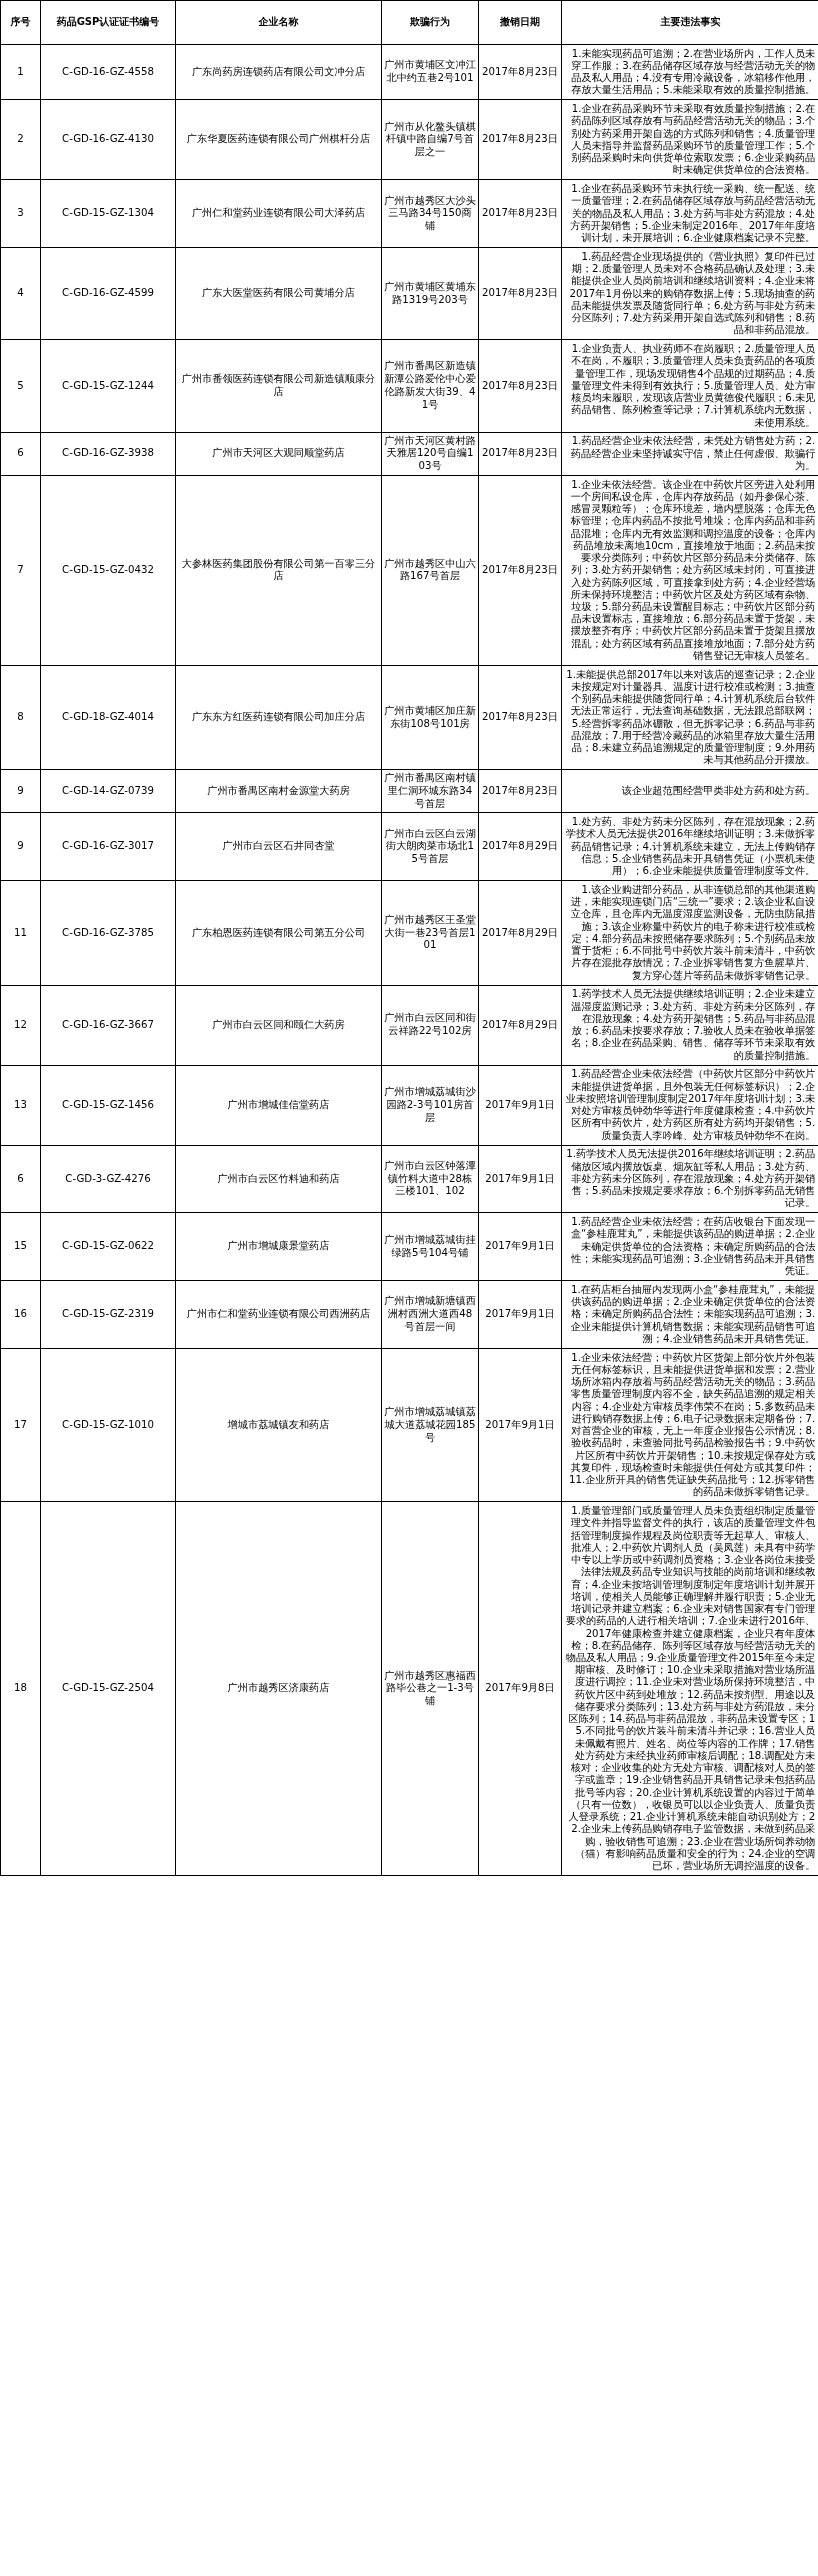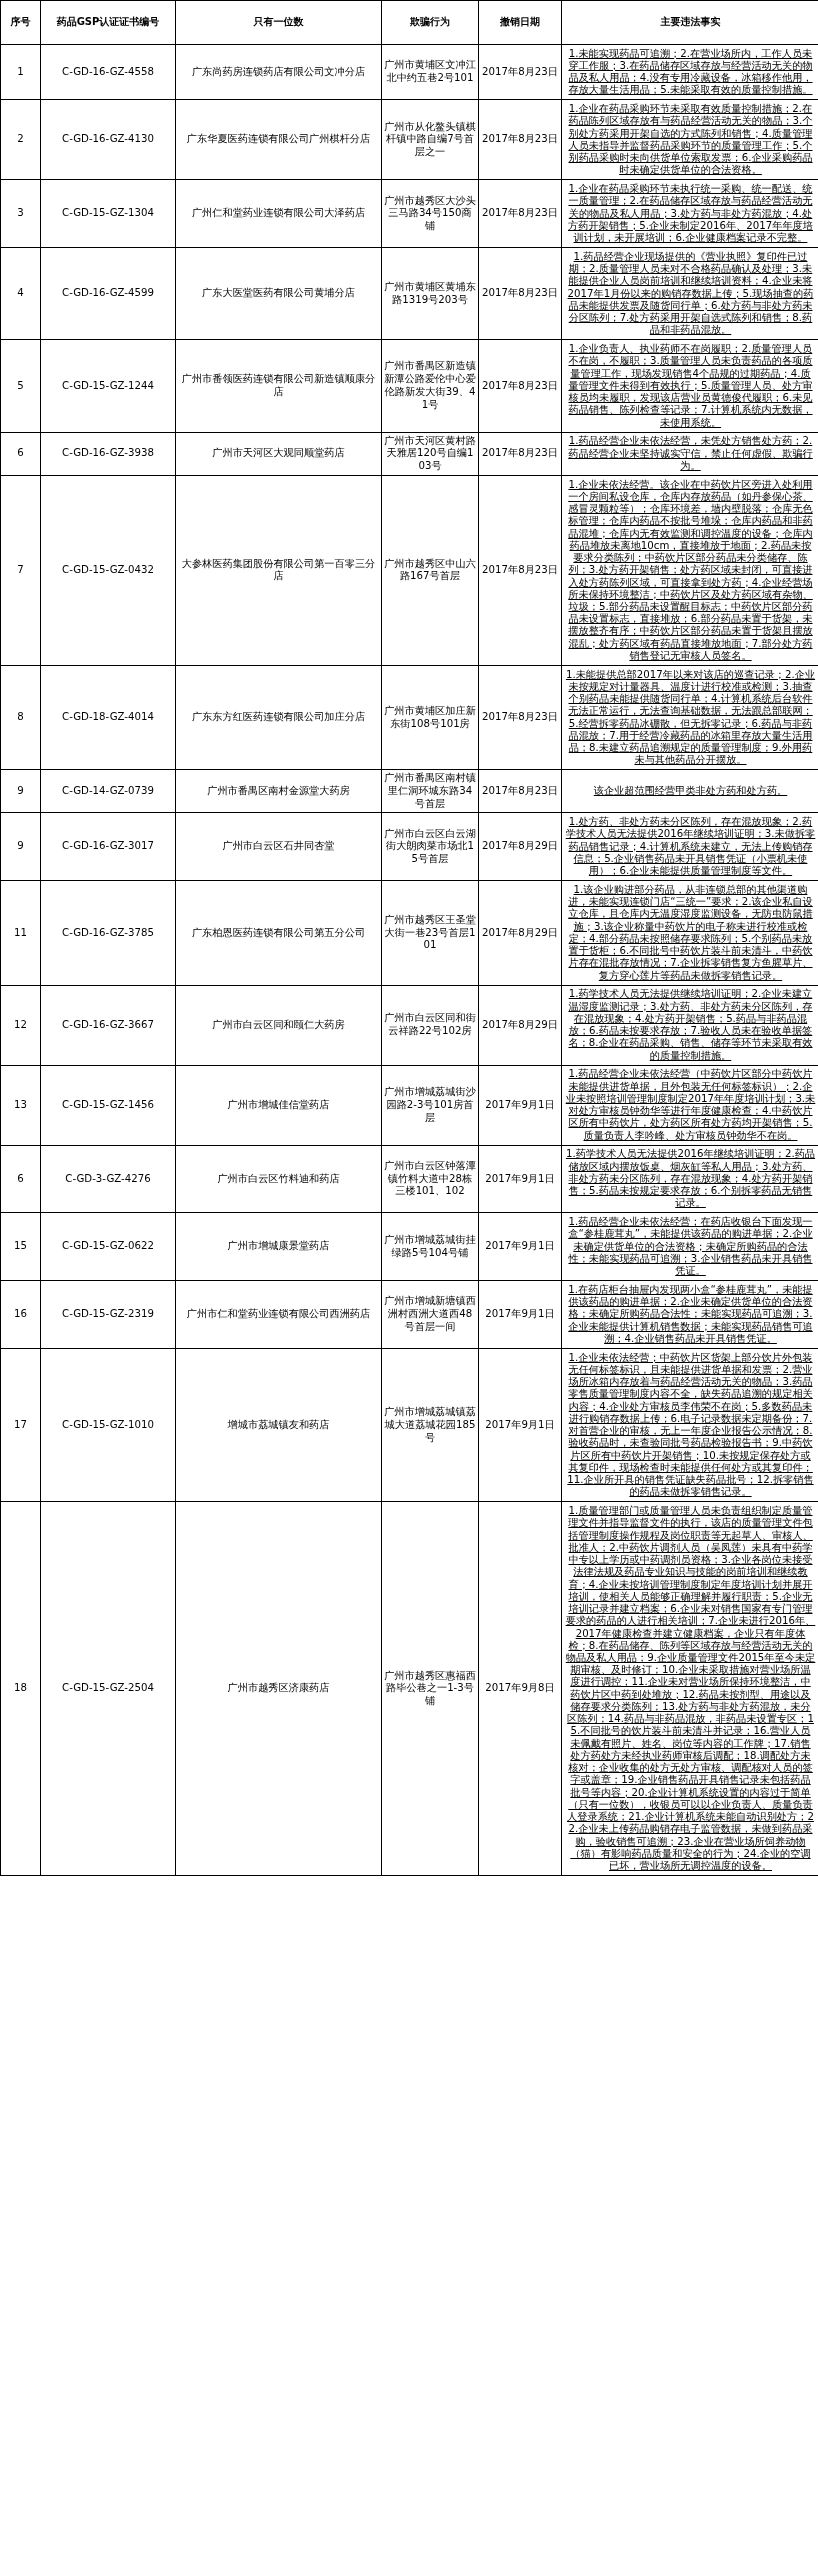--- a/index.html
+++ b/index.html
@@ -8,40 +8,40 @@
   .gsp-table th,.gsp-table td{
     border:0.9px solid #000;
     font-size:10.2px;
     text-align:center;
     vertical-align:middle;
     padding:1.9px;
     word-break:break-all;
     line-height:1.25;
   }
   .gsp-table th{font-weight:bold;font-size:10px;height:39px;}
-  .gsp-table td.facts{text-align:center;line-height:1.2;padding:2.8px 3.7px;text-decoration:underline;}
+  .gsp-table td.facts{text-align:right;line-height:1.2;padding:2.8px 3.7px;}
   .gsp-table tr{page-break-inside:avoid;}
 </style>
 </head>
 <body>
 
 <table class="gsp-table">
   <colgroup>
     <col style="width:40px">
     <col style="width:135px">
     <col style="width:206px">
     <col style="width:97px">
     <col style="width:83px">
     <col style="width:258px">
   </colgroup>
   <thead>
     <tr>
       <th>序号</th>
       <th>药品GSP认证证书编号</th>
-      <th>只有一位数</th>
+      <th>企业名称</th>
       <th>欺骗行为</th>
       <th>撤销日期</th>
       <th>主要违法事实</th>
     </tr>
   </thead>
   <tbody>
       <tr>
         <td>1</td>
         <td>C-GD-16-GZ-4558</td>
         <td>广东尚药房连锁药店有限公司文冲分店</td>

